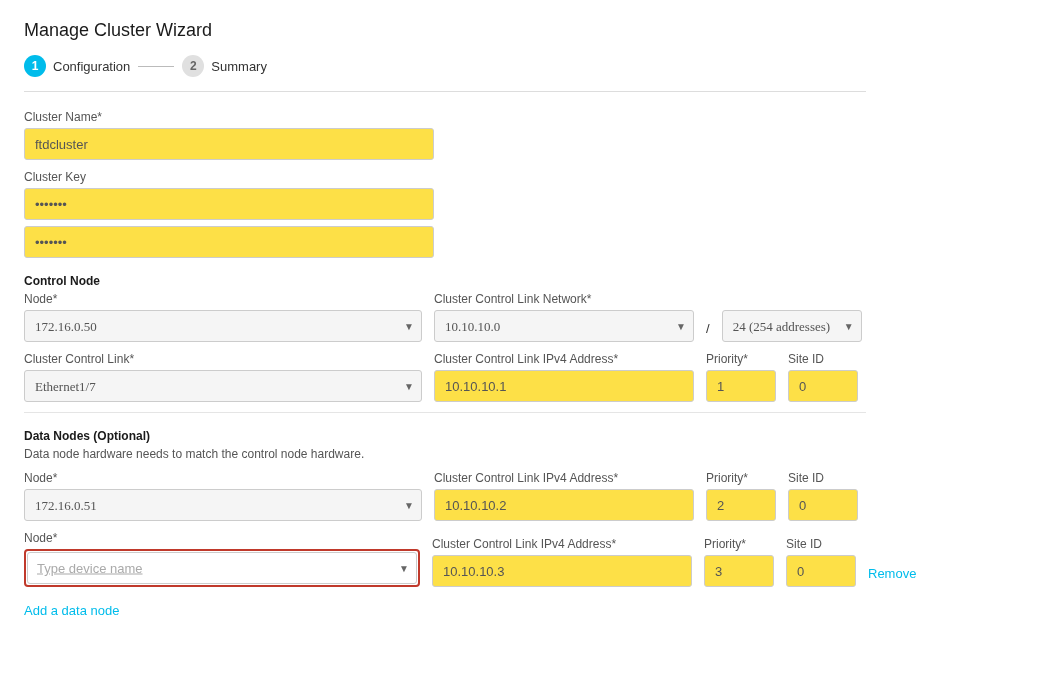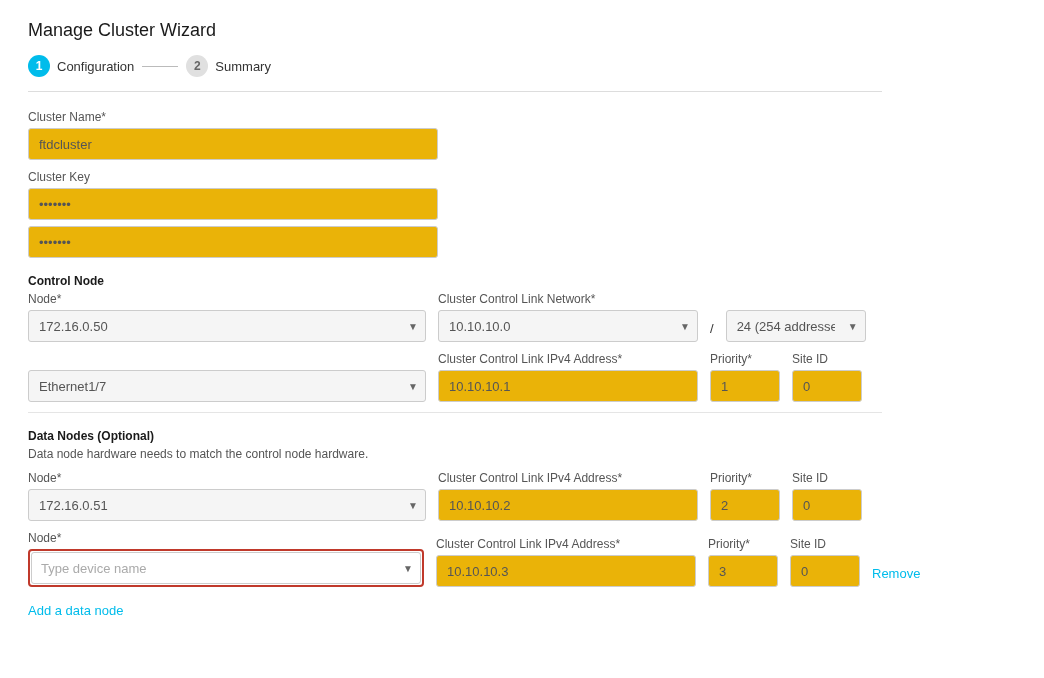--- a/index.html
+++ b/index.html
@@ -6,22 +6,21 @@
     body {
       font-family: -apple-system, BlinkMacSystemFont, 'Segoe UI', Arial, sans-serif;
       font-size: 13px;
       background: #fff;
       color: #333;
     }
     .wizard-container {
       width: 890px;
       min-height: 678px;
       background: #fff;
-      padding: 20px 24px 20px 12px;
-      margin-left: 16px;
+      padding: 20px 24px 20px 24px;
     }
     .wizard-title {
       font-size: 18px;
       font-weight: 500;
       color: #1a1a1a;
       margin-bottom: 14px;
     }
     .wizard-steps {
       display: flex;
       align-items: center;
@@ -68,21 +67,21 @@
     .field-label {
       font-size: 12px;
       color: #555;
       margin-bottom: 4px;
     }
     .form-input {
       width: 100%;
       height: 32px;
       border: 1px solid #ccc;
       border-radius: 3px;
-      background: #eab308;
+      background: #fde047;
       padding: 0 10px;
       font-size: 13px;
       color: #555;
       outline: none;
     }
     .cluster-name-field {
       width: 410px;
     }
     .cluster-key-field {
       width: 410px;
@@ -120,20 +119,21 @@
       -webkit-appearance: none;
       background: #f5f5f5;
       border: 1px solid #ccc;
       border-radius: 3px;
       height: 32px;
       padding: 0 30px 0 10px;
       font-size: 13px;
       color: #555;
       cursor: pointer;
       outline: none;
+      font-family: Liberation Serif, serif;
     }
     .select-arrow {
       position: absolute;
       right: 8px;
       top: 50%;
       transform: translateY(-50%);
       pointer-events: none;
       font-size: 10px;
       color: #666;
     }
@@ -244,20 +244,21 @@
           <option>24 (254 addresses)</option>
         </select>
         <span class="select-arrow">▼</span>
       </div>
     </div>
   </div>
 
   
   <div class="row">
     <div class="field-group">
+      <div class="field-label">Cluster Control Link*</div>
       <div class="select-wrapper">
         <select class="form-select node-select">
           <option>Ethernet1/7</option>
         </select>
         <span class="select-arrow">▼</span>
       </div>
     </div>
     <div class="field-group">
       <div class="field-label">Cluster Control Link IPv4 Address*</div>
       <input class="form-input ccl-ipv4-input" type="text" value="10.10.10.1" style="">
@@ -306,21 +307,21 @@
   
   <div class="highlighted-row">
     <div class="field-group">
       <div class="field-label"><span>Node*</span></div>
       <div style="border: 2px solid #c0392b; border-radius: 4px; padding: 1px; background:#fff; display:inline-block;">
         <div class="select-wrapper">
           <select class="form-select" style="width:390px; background:#fff;">
             <option value="" disabled="" selected=""></option>
           </select>
           <span class="select-arrow">▼</span>
-          <span style="position:absolute; left:10px; top:50%; transform:translateY(-50%); color:#aaa; font-size:13px; pointer-events:none;">Type device name</span>
+          <span style="position:absolute; left:10px; top:50%; transform:translateY(-50%); color:#aaa; font-size:13px; pointer-events:none;text-decoration:underline;">Type device name</span>
         </div>
       </div>
     </div>
     <div class="field-group">
       <div class="field-label">Cluster Control Link IPv4 Address*</div>
       <input class="form-input ccl-ipv4-input" type="text" value="10.10.10.3" style="">
     </div>
     <div class="field-group">
       <div class="field-label">Priority*</div>
       <input class="form-input priority-input" type="text" value="3" style="">

